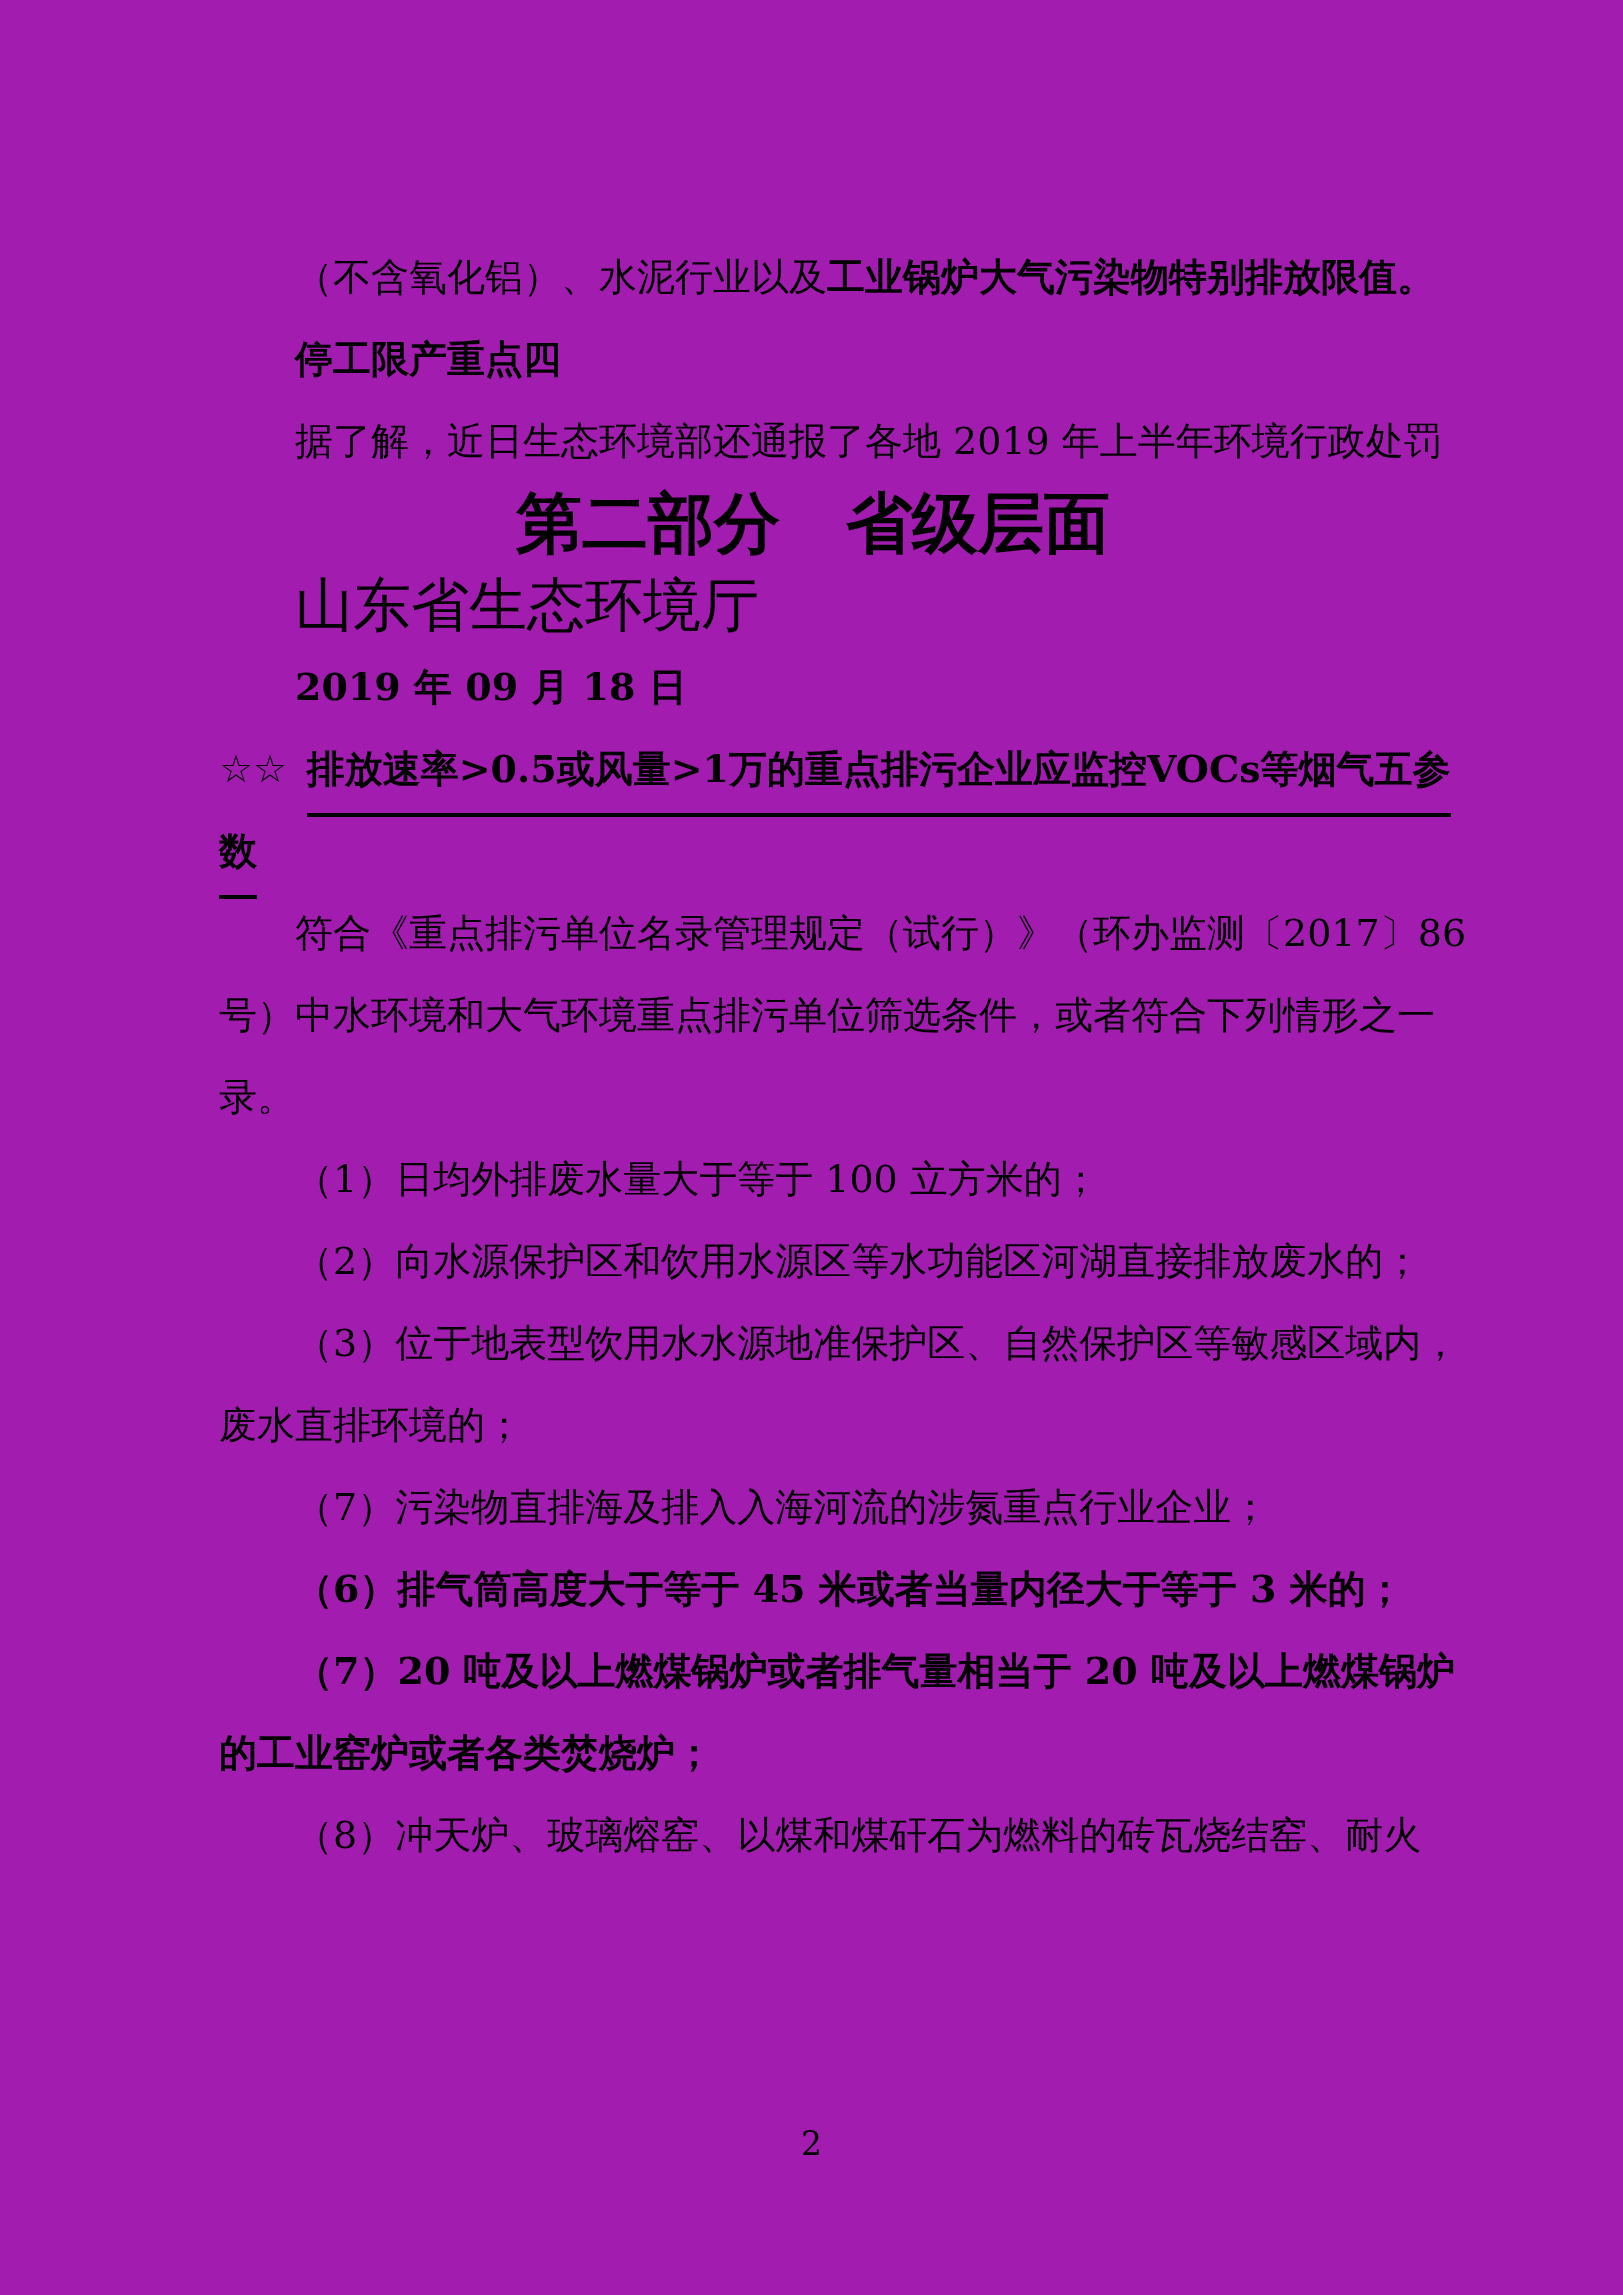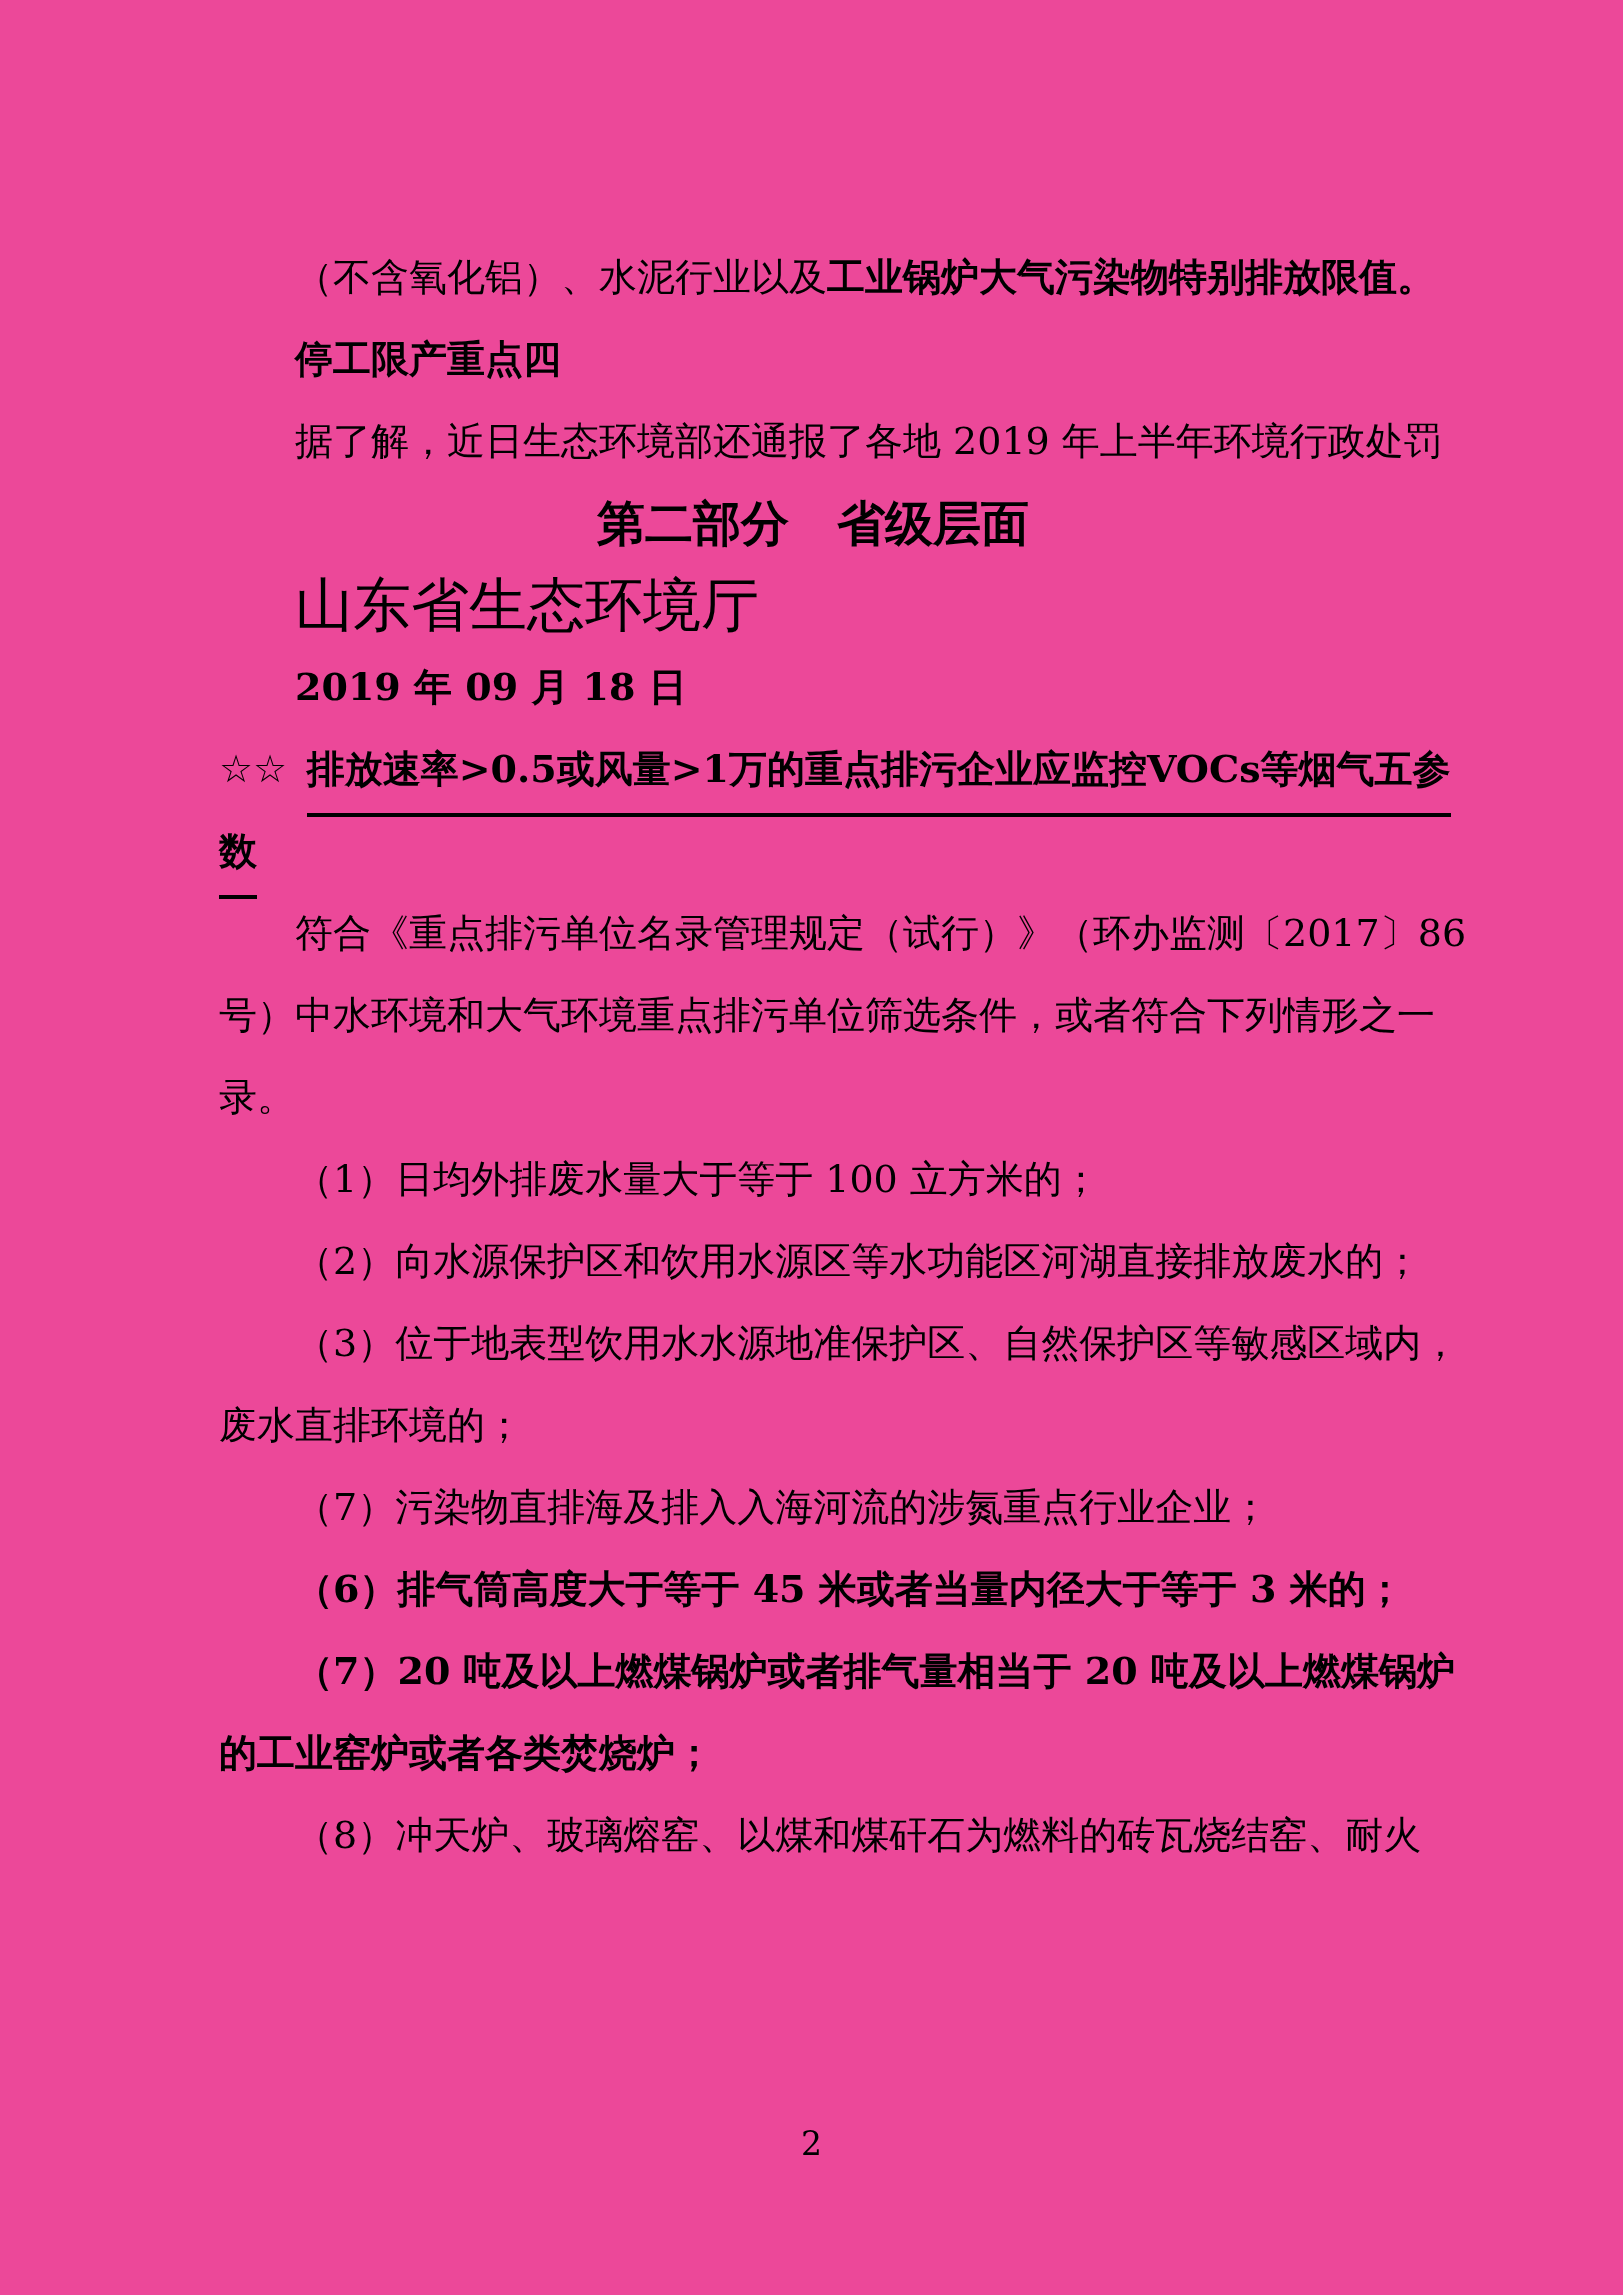--- a/index.html
+++ b/index.html
@@ -4,38 +4,38 @@
 <style>
   html, body {
     margin: 0;
     padding: 0;
     background: #ffffff;
   }
   .page {
     position: relative;
     width: 1623px;
     height: 2295px;
-    background: #ec4899;
+    background: #a21caf;
     box-sizing: border-box;
     padding: 236px 216px 0 219px;
     font-family: "DejaVu Serif", "Liberation Serif", serif;
     color: #000000;
     font-size: 38px;
     overflow: hidden;
   }
   .ln {
     margin: 0;
     line-height: 82px;
     white-space: nowrap;
     font-weight: normal;
   }
   .indent { text-indent: 76px; }
   .b { font-weight: bold; }
   .section-title {
-    font-size: 48px;
+    font-size: 66px;
     font-weight: bold;
     text-align: center;
     text-indent: 0;
   }
   .agency { font-size: 58px; }
   .star-prefix {
     display: inline-block;
     margin-right: 19.6px;
     font-family: "DejaVu Sans", "Liberation Sans", sans-serif;
     font-size: 38px;

